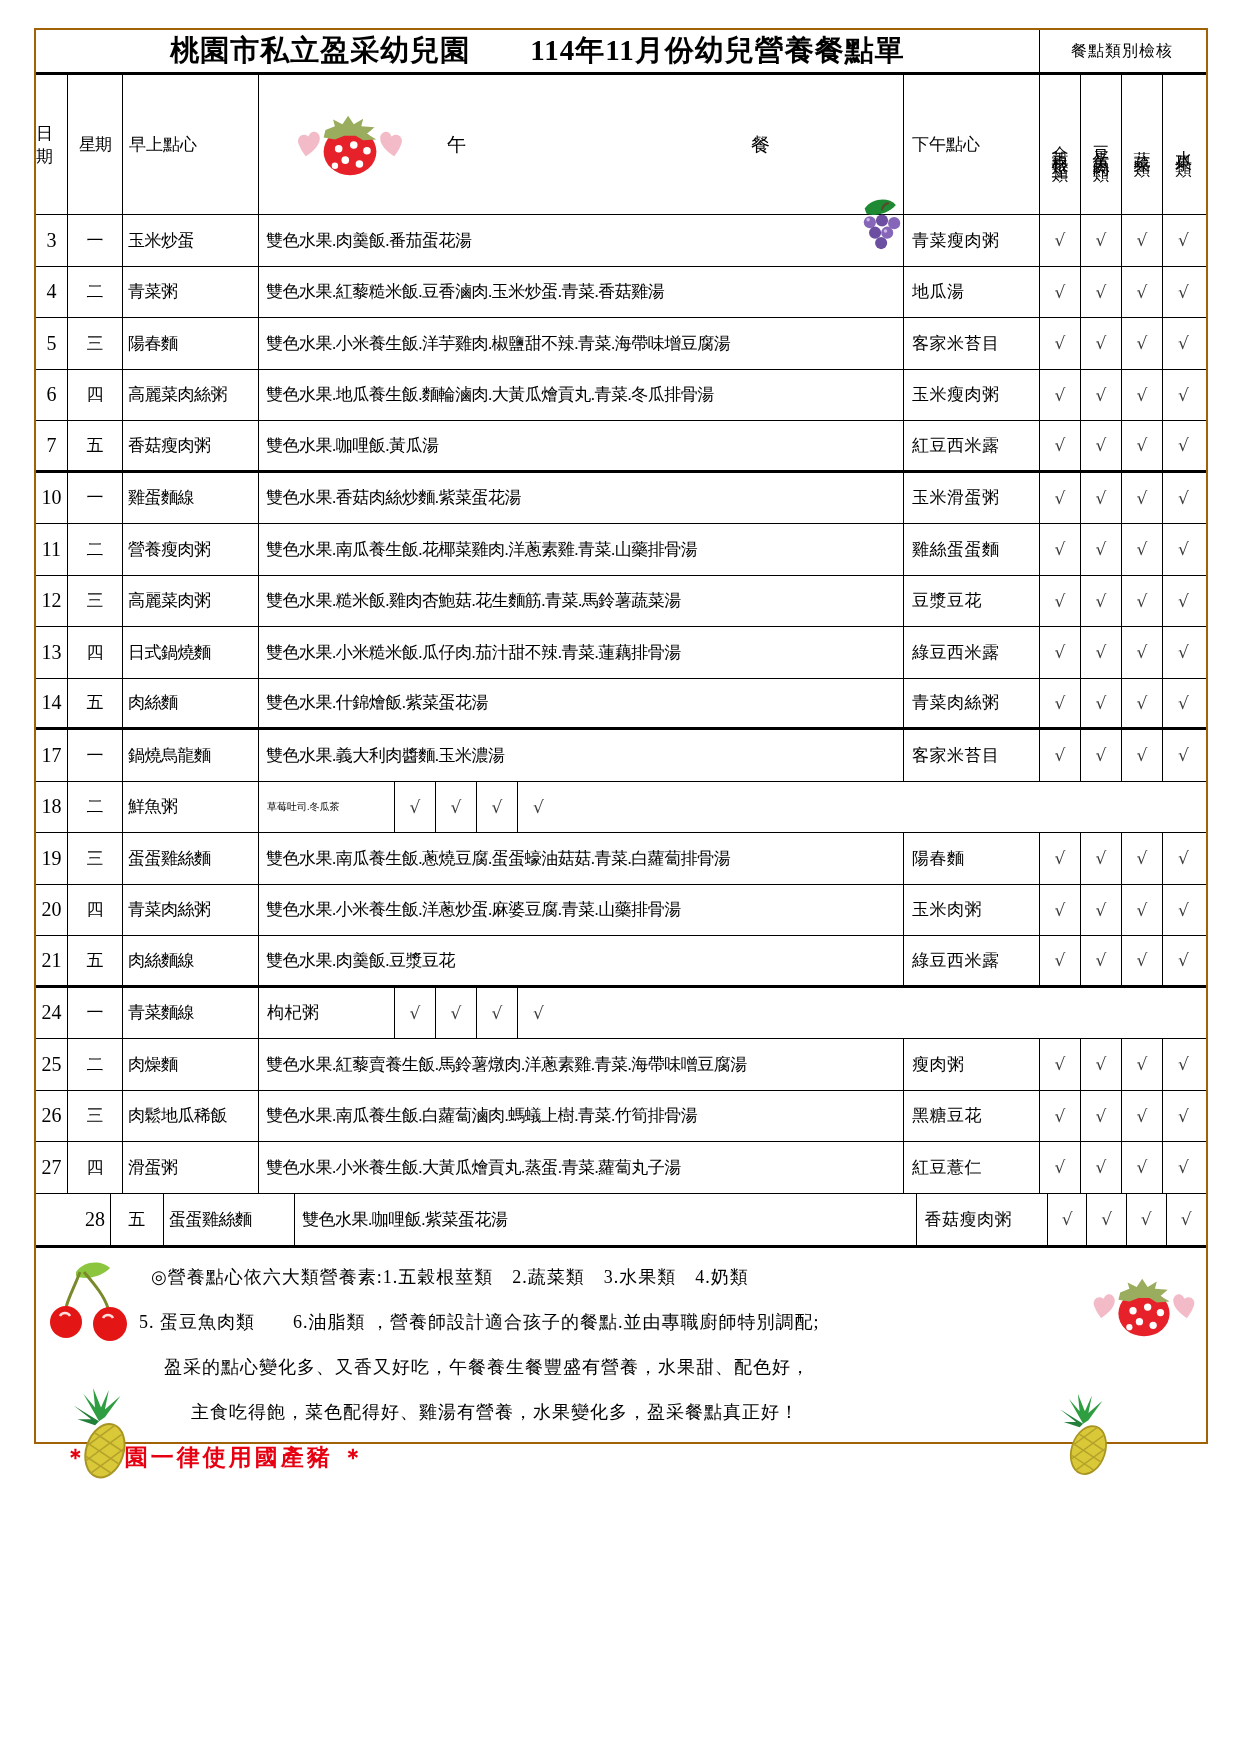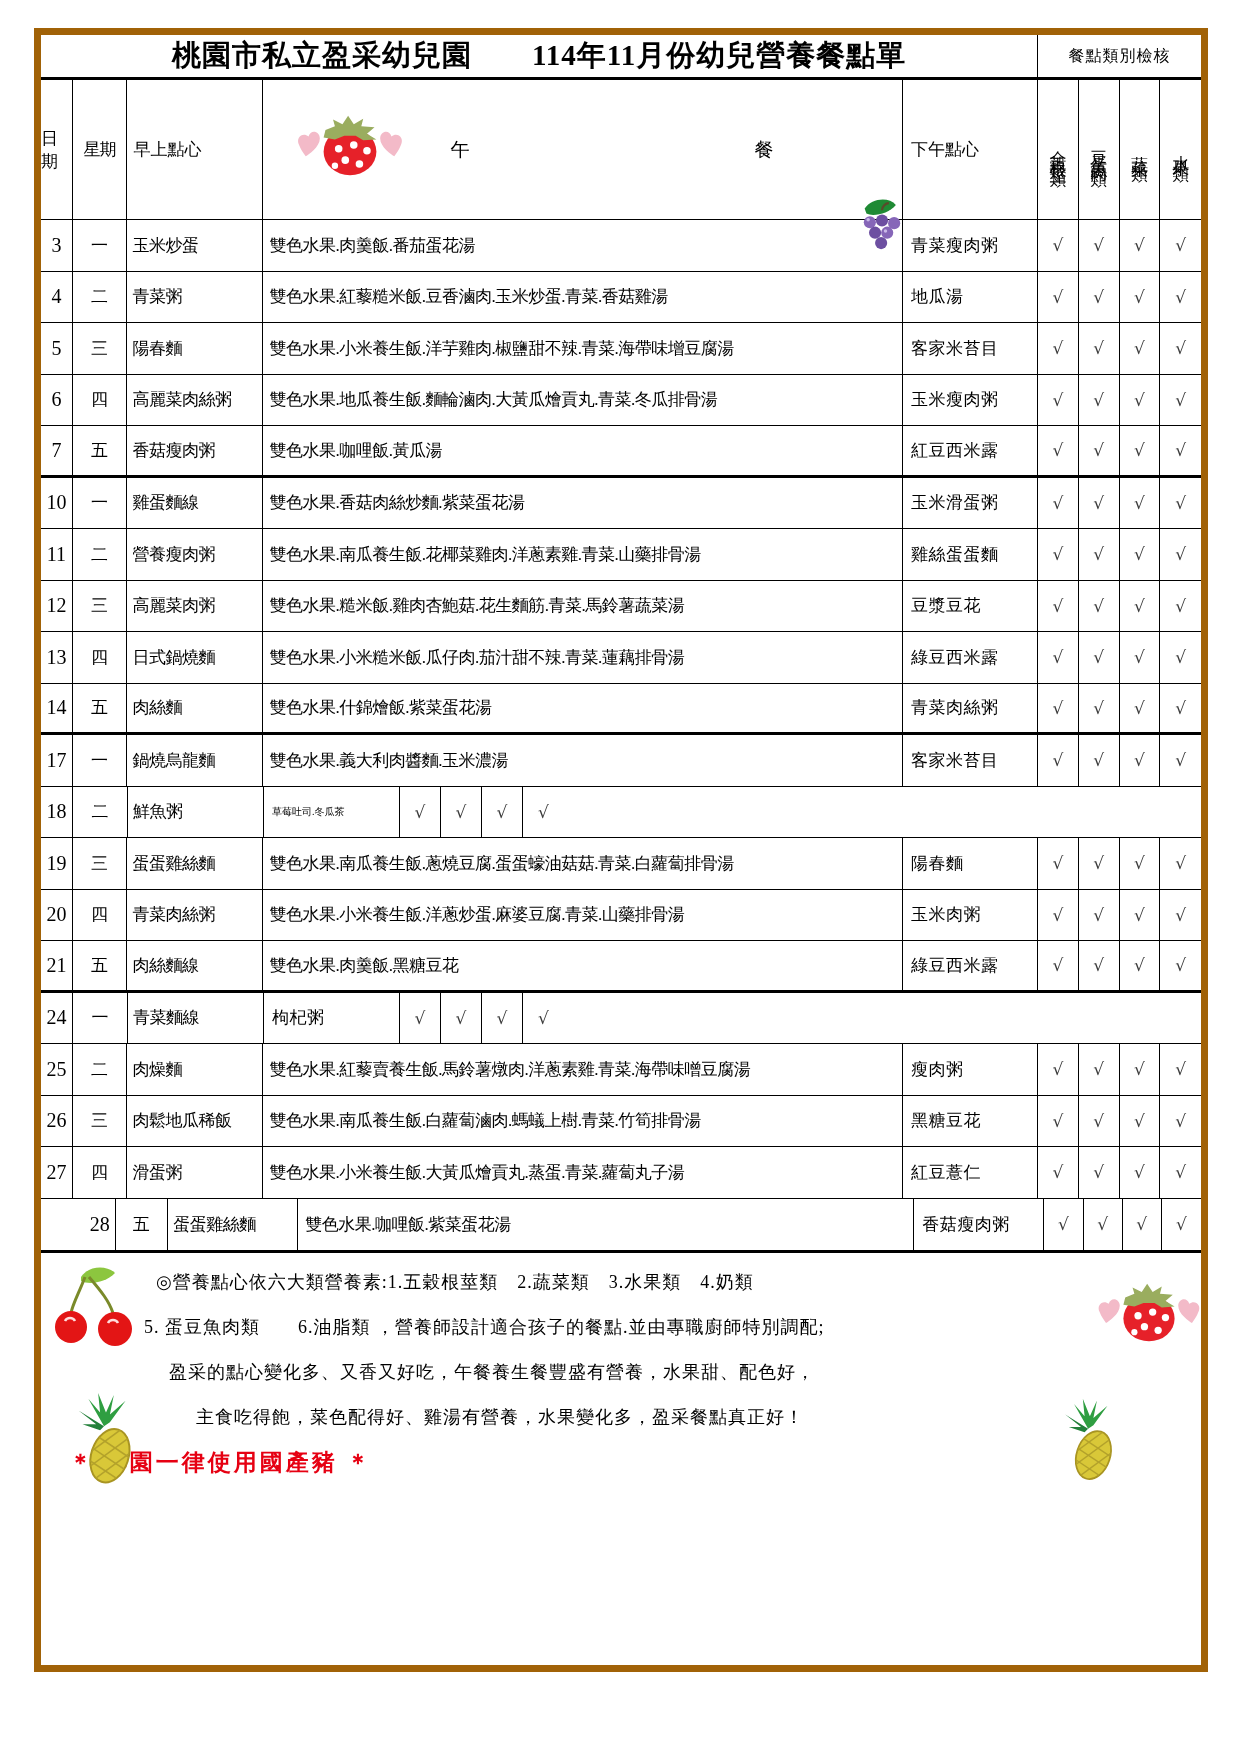--- a/index.html
+++ b/index.html
@@ -5,22 +5,22 @@
   * { margin:0; padding:0; box-sizing:border-box; }
   html,body { background:#ffffff; }
   body {
     width:1241px; height:1754px; position:relative;
     font-family:"Liberation Serif","DejaVu Serif",serif;
     color:#000;
   }
   .sheet { position:absolute; left:0; top:0; width:1241px; height:1754px; background:#fff; }
 
   .doc {
-    position:absolute; left:34px; top:28px; width:1174px; height:1644px;
-    border:7px solid #a16207; background:#fff;
+    position:absolute; left:34px; top:28px; width:1174px; height:1416px;
+    border:2px solid #a16207; background:#fff;
   }
 
   
   .title-row { display:flex; height:45px; border-bottom:3px solid #000; }
   .title-cell {
     width:1004px; border-right:1px solid #000;
     display:flex; align-items:center; justify-content:center;
     font-size:29px; font-weight:bold; letter-spacing:1px; white-space:nowrap;
   }
   .check-title-cell {
@@ -593,21 +593,21 @@
           <div class="cell c-date">
             <span>21</span>
           </div>
           <div class="cell c-week">
             <span>五</span>
           </div>
           <div class="cell c-morning">
             <span>肉絲麵線</span>
           </div>
           <div class="cell c-lunch">
-            <span>雙色水果.肉羹飯.黑糖豆花</span>
+            <span>雙色水果.肉羹飯.豆漿豆花</span>
           </div>
           <div class="cell c-afternoon">
             <span>綠豆西米露</span>
           </div>
           <div class="cell c-check">
             <span>√</span>
           </div>
           <div class="cell c-check">
             <span>√</span>
           </div>

